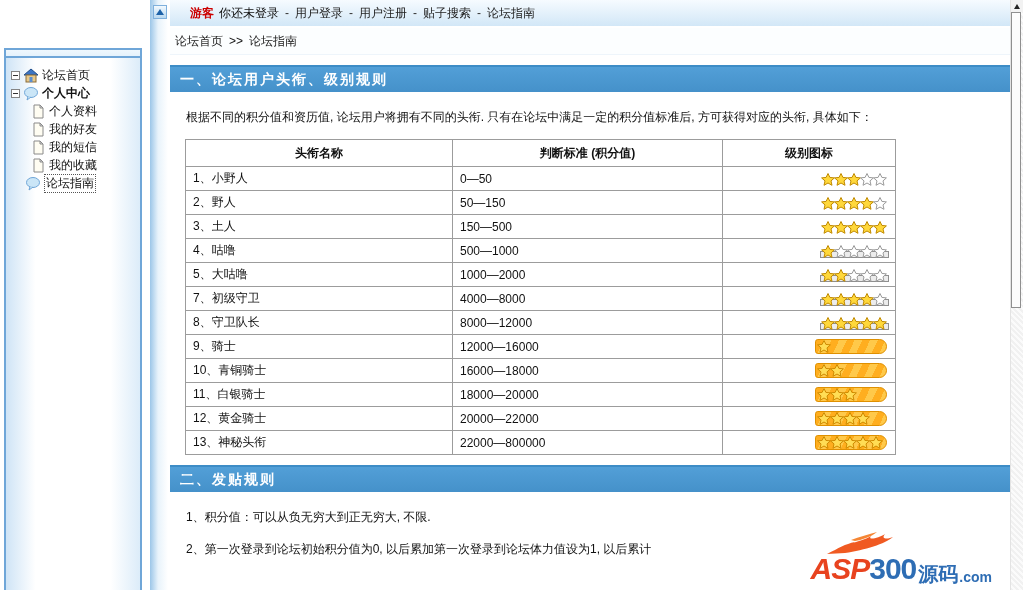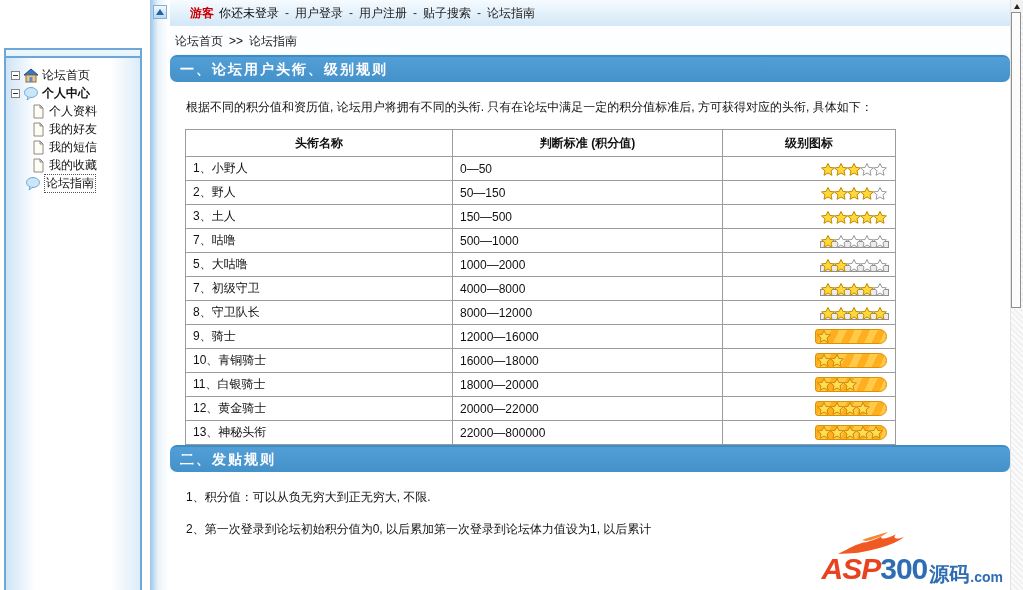--- a/index.html
+++ b/index.html
@@ -39,24 +39,24 @@
   .main{position:absolute;left:170px;top:0;width:840px;}
   .topbar{height:26px;background:linear-gradient(180deg,#f6fbff,#d2e7f7);
     display:flex;align-items:center;padding-left:20px;}
   .guest{color:#CC0000;font-weight:bold;margin-right:5px;}
   .tb-sep{margin:0 6px;color:#333;}
   .tb-link{color:#222;cursor:pointer;}
   .breadcrumb{height:26px;margin-top:2px;background:#fcfeff;display:flex;align-items:center;
     padding-left:5px;border-bottom:1px solid #eef5fb;}
   .bc-sep{margin:0 6px;}
   .bc-link{color:#222;cursor:pointer;}
-  .section-bar{height:25px;border-top:2px solid #3d8cc6;
+  .section-bar{height:25px;margin-top:10px;border-top:2px solid #3d8cc6;
     background:linear-gradient(180deg,#529fd7,#4591ca);
     color:#fff;font-weight:bold;font-size:14px;display:flex;align-items:center;
-    padding-left:10px;letter-spacing:2px;border-radius:7px;}
+    padding-left:10px;letter-spacing:2px;}
   .desc{margin:17px 0 13px 16px;}
   
   table.ranks{margin-left:15px;width:710px;border-collapse:collapse;table-layout:fixed;}
   table.ranks th,table.ranks td{border:1px solid #9c9c9c;overflow:hidden;}
   table.ranks th{height:24px;font-size:12px;font-weight:bold;text-align:center;background:#fff;}
   table.ranks td{height:23px;font-size:12px;padding:0 0 0 7px;background:#fff;}
   col.c1{width:267px}col.c2{width:270px}col.c3{width:173px}
   .cell-icon{text-align:right;padding-right:8px !important;}
   .stars{display:inline-flex;align-items:flex-end;position:relative;height:14px;vertical-align:middle;}
   .stars .st{position:relative;z-index:1;margin-left:-1px;}
@@ -67,21 +67,21 @@
   .st.bn path{fill:#FFDD55;stroke:#CE8A00;stroke-width:1;}
   .banner{position:relative;display:inline-flex;align-items:center;width:72px;height:15px;
     box-sizing:border-box;border:1px solid #DF9000;border-radius:3px 8px 8px 3px;
     background:repeating-linear-gradient(115deg,#FFAE1F 0 7px,#FFC94A 7px 14px);
     padding-left:2px;vertical-align:middle;}
   .banner .st{margin-left:-1px;}
   
   .rules{margin:17px 0 4px 16px;}
   .rule{margin-bottom:15px;}
   
-  .watermark{position:absolute;right:20px;bottom:6px;display:flex;align-items:flex-end;line-height:1;}
+  .watermark{position:absolute;right:31px;bottom:6px;display:flex;align-items:flex-end;line-height:1;}
   .wm-flame{position:absolute;top:-22px;left:14px;}
   .wm-asp{font-style:italic;font-weight:bold;font-size:30px;color:#E8431F;letter-spacing:-1px;}
   .wm-300{font-weight:bold;font-size:30px;color:#2E6DB4;letter-spacing:-1px;}
   .wm-cn{font-weight:bold;font-size:20px;color:#2E6DB4;margin-left:2px;}
   .wm-com{font-weight:bold;font-size:14px;color:#2E6DB4;margin-left:1px;}
   
   .scrollbar{position:absolute;right:0;top:0;width:12px;height:590px;border-left:1px solid #e3e3e3;
     background:repeating-linear-gradient(45deg,#f1f1f1 0 2px,#fbfbfb 2px 4px);}
   .sb-up{position:absolute;top:0;left:0;width:12px;height:12px;background:#f2f2f2;
     display:flex;align-items:center;justify-content:center;cursor:pointer;}
@@ -253,21 +253,21 @@
               </svg>
               <svg class="st gold" width="14" height="13" viewBox="0 0 14 13">
                 <path d="M7 .5 L8.9 4.4 L13.4 4.9 L10 7.9 L11 12.3 L7 10 L3 12.3 L4 7.9 L.6 4.9 L5.1 4.4 Z"></path>
               </svg>
               <svg class="st gold" width="14" height="13" viewBox="0 0 14 13">
                 <path d="M7 .5 L8.9 4.4 L13.4 4.9 L10 7.9 L11 12.3 L7 10 L3 12.3 L4 7.9 L.6 4.9 L5.1 4.4 Z"></path>
               </svg>
             </span></td>
         </tr>
         <tr>
-          <td>7、咕噜</td>
+          <td>4、咕噜</td>
           <td>500—1000</td>
           <td class="cell-icon"><span class="stars bar">
               <svg class="st gold" width="14" height="13" viewBox="0 0 14 13">
                 <path d="M7 .5 L8.9 4.4 L13.4 4.9 L10 7.9 L11 12.3 L7 10 L3 12.3 L4 7.9 L.6 4.9 L5.1 4.4 Z"></path>
               </svg>
               <svg class="st empty" width="14" height="13" viewBox="0 0 14 13">
                 <path d="M7 .5 L8.9 4.4 L13.4 4.9 L10 7.9 L11 12.3 L7 10 L3 12.3 L4 7.9 L.6 4.9 L5.1 4.4 Z"></path>
               </svg>
               <svg class="st empty" width="14" height="13" viewBox="0 0 14 13">
                 <path d="M7 .5 L8.9 4.4 L13.4 4.9 L10 7.9 L11 12.3 L7 10 L3 12.3 L4 7.9 L.6 4.9 L5.1 4.4 Z"></path>

